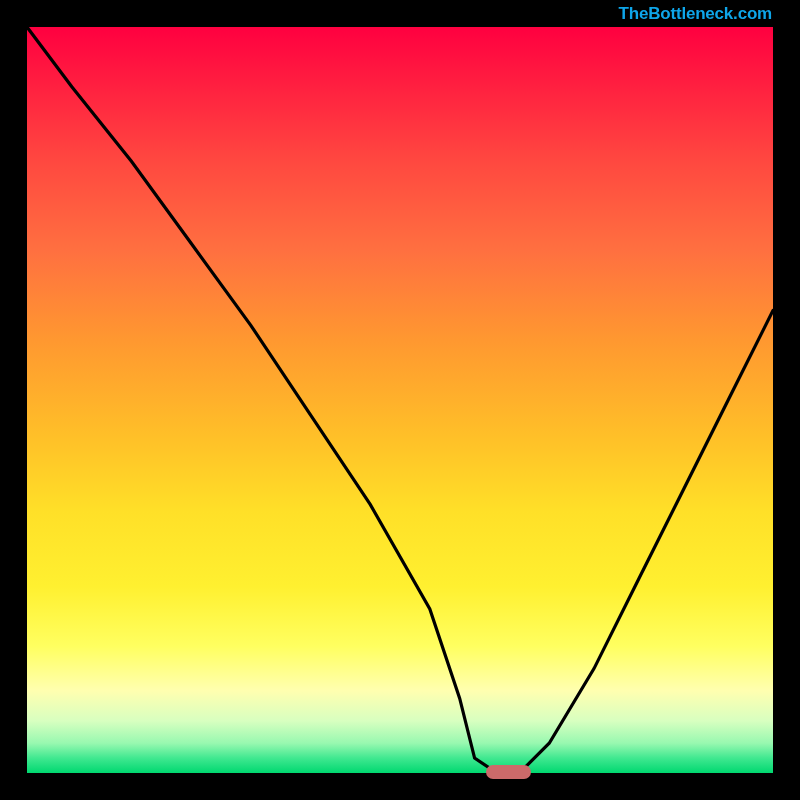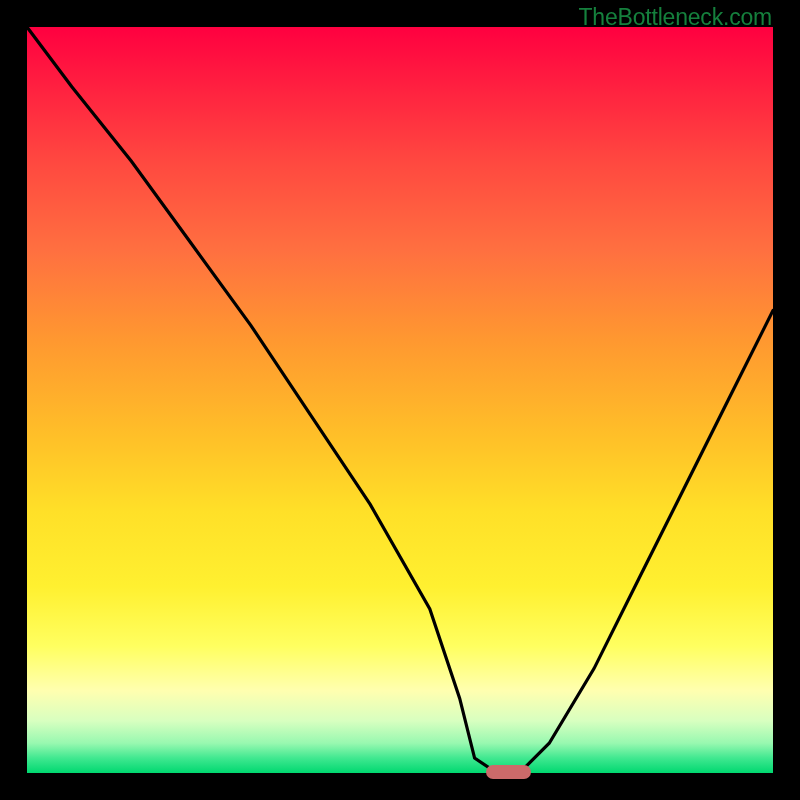--- a/index.html
+++ b/index.html
@@ -39,23 +39,23 @@
       #98f8b0 96%,
       #40e890 98%,
       #00d870 100%
     );
   }
   .watermark {
     position: absolute;
     top: 4px;
     right: 28px;
     font-family: Arial, Helvetica, sans-serif;
-    font-size: 23px;
-    font-weight: normal;
-    color: #15803d;
+    font-size: 17px;
+    font-weight: bold;
+    color: #0ea5e9;
     letter-spacing: -0.2px;
   }
   svg.curve {
     position: absolute;
     left: 0;
     top: 0;
     width: 746px;
     height: 746px;
   }
   .marker {

